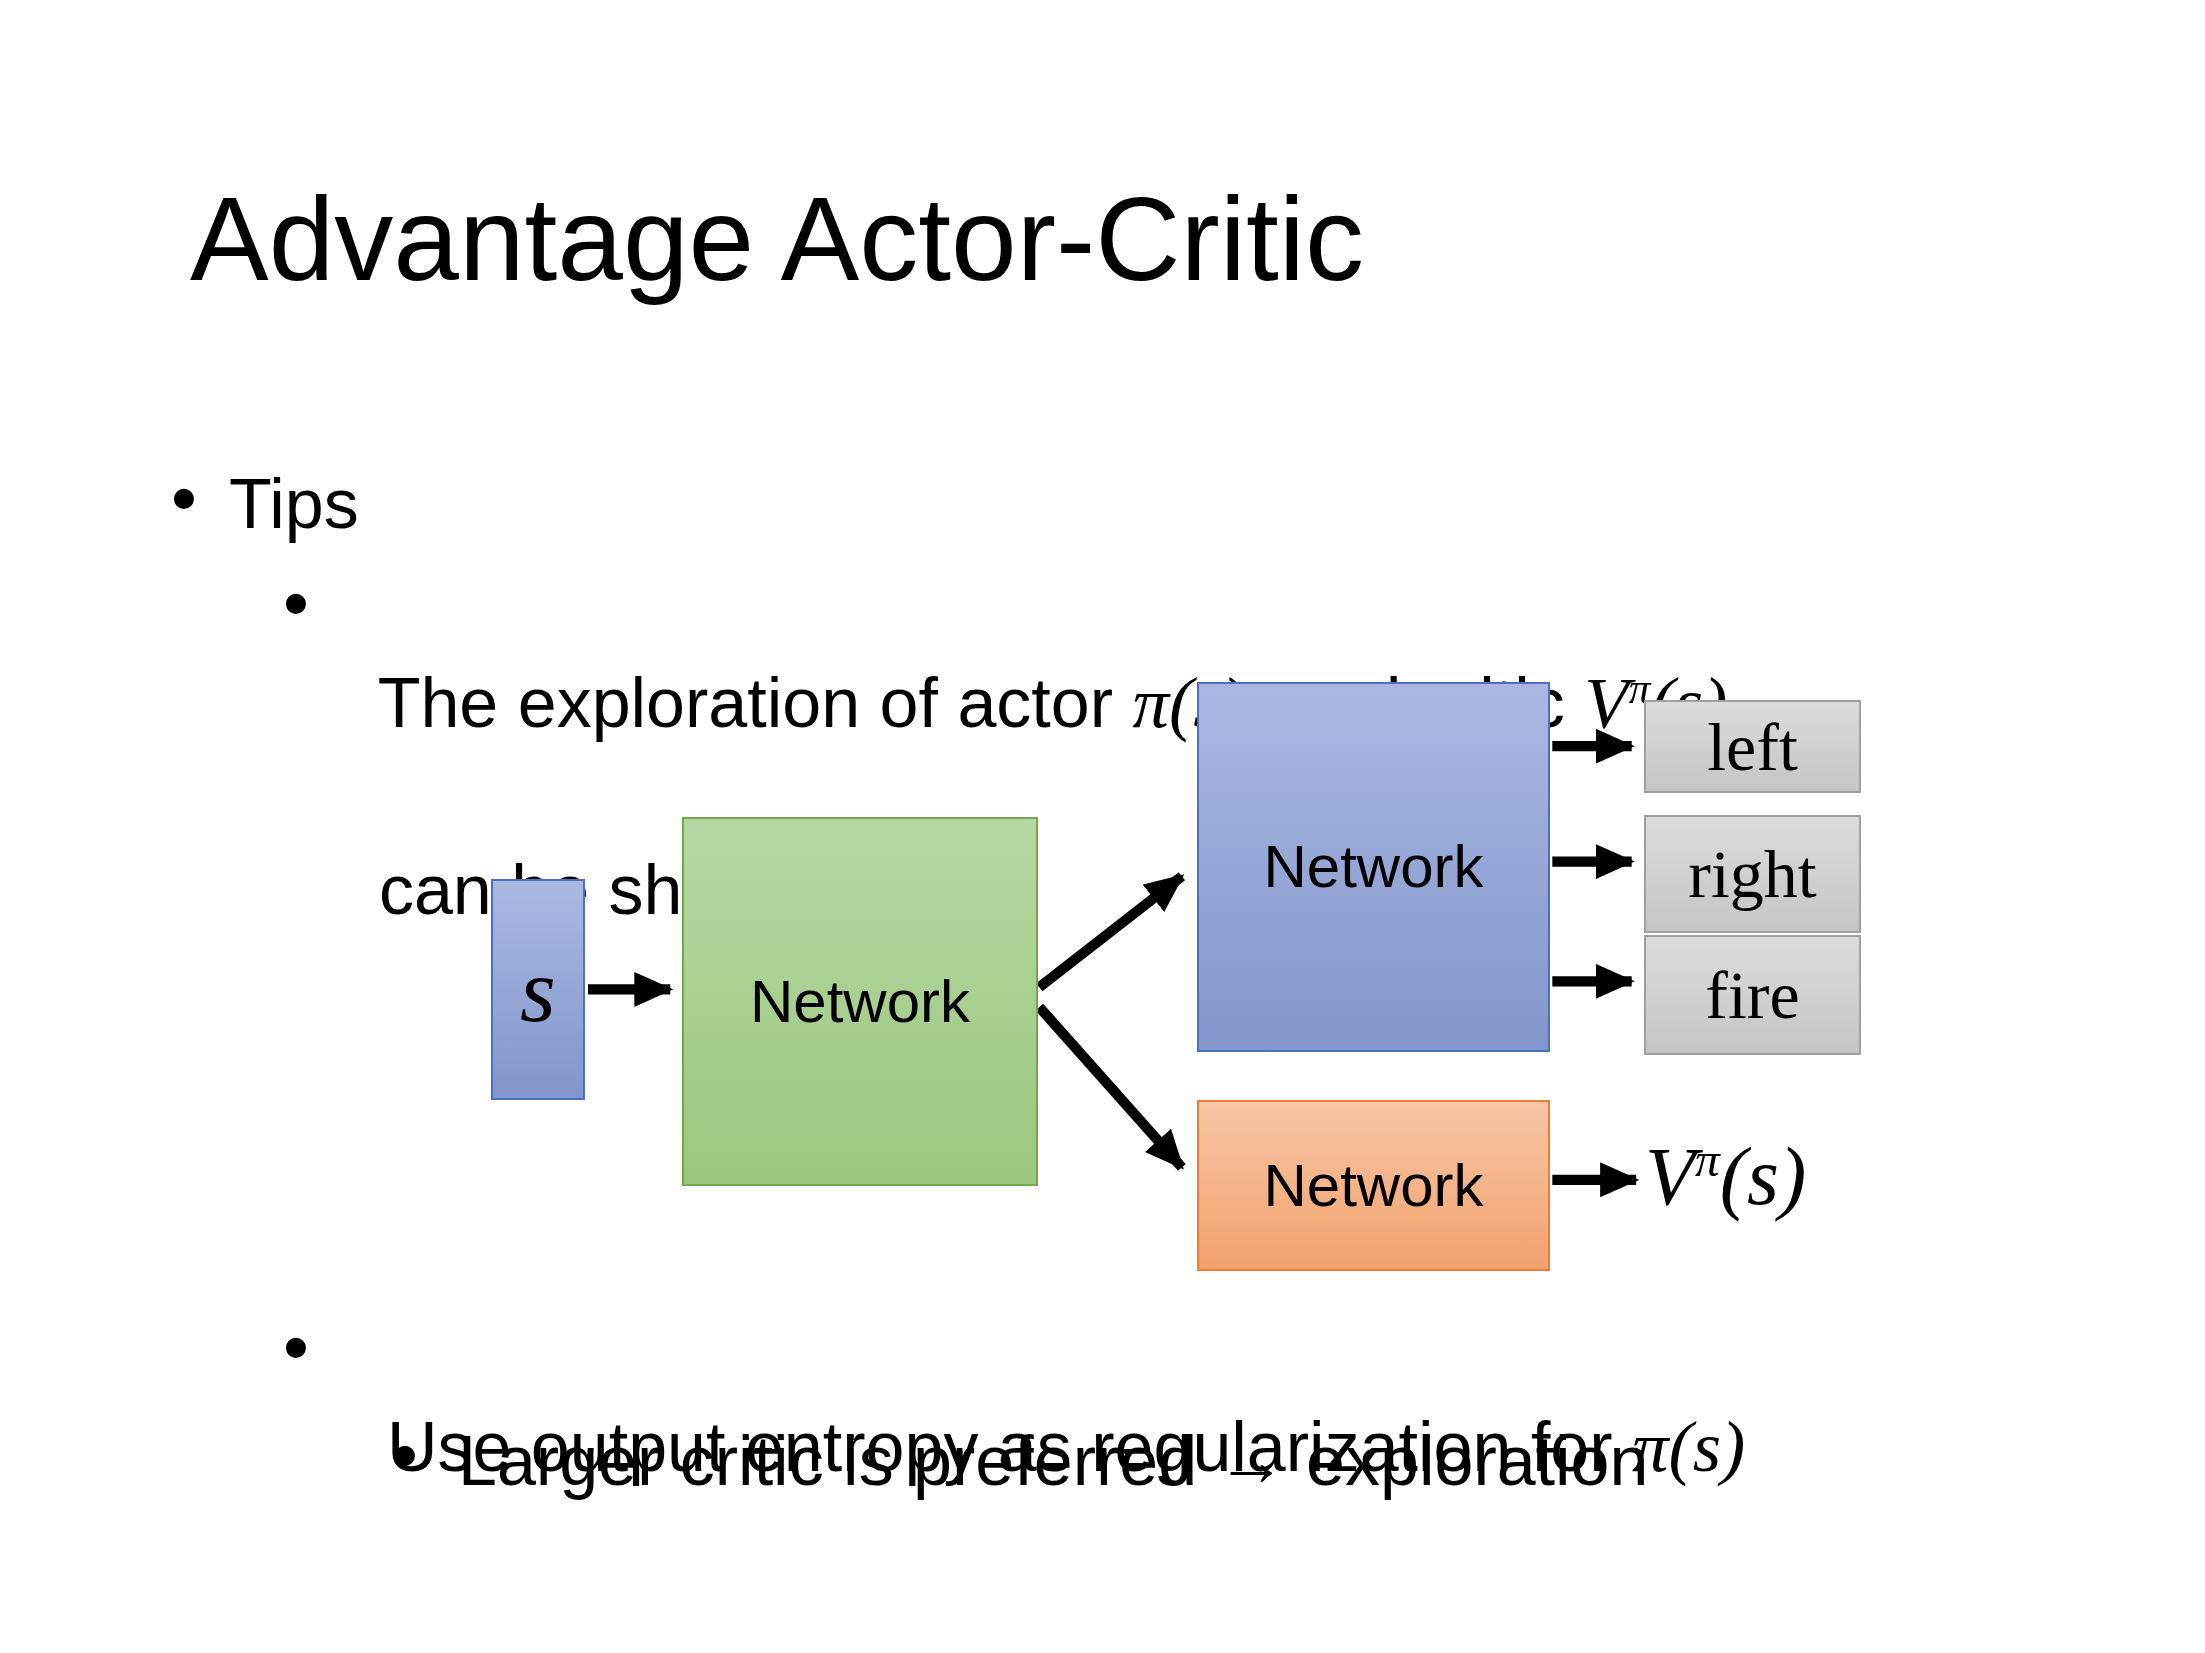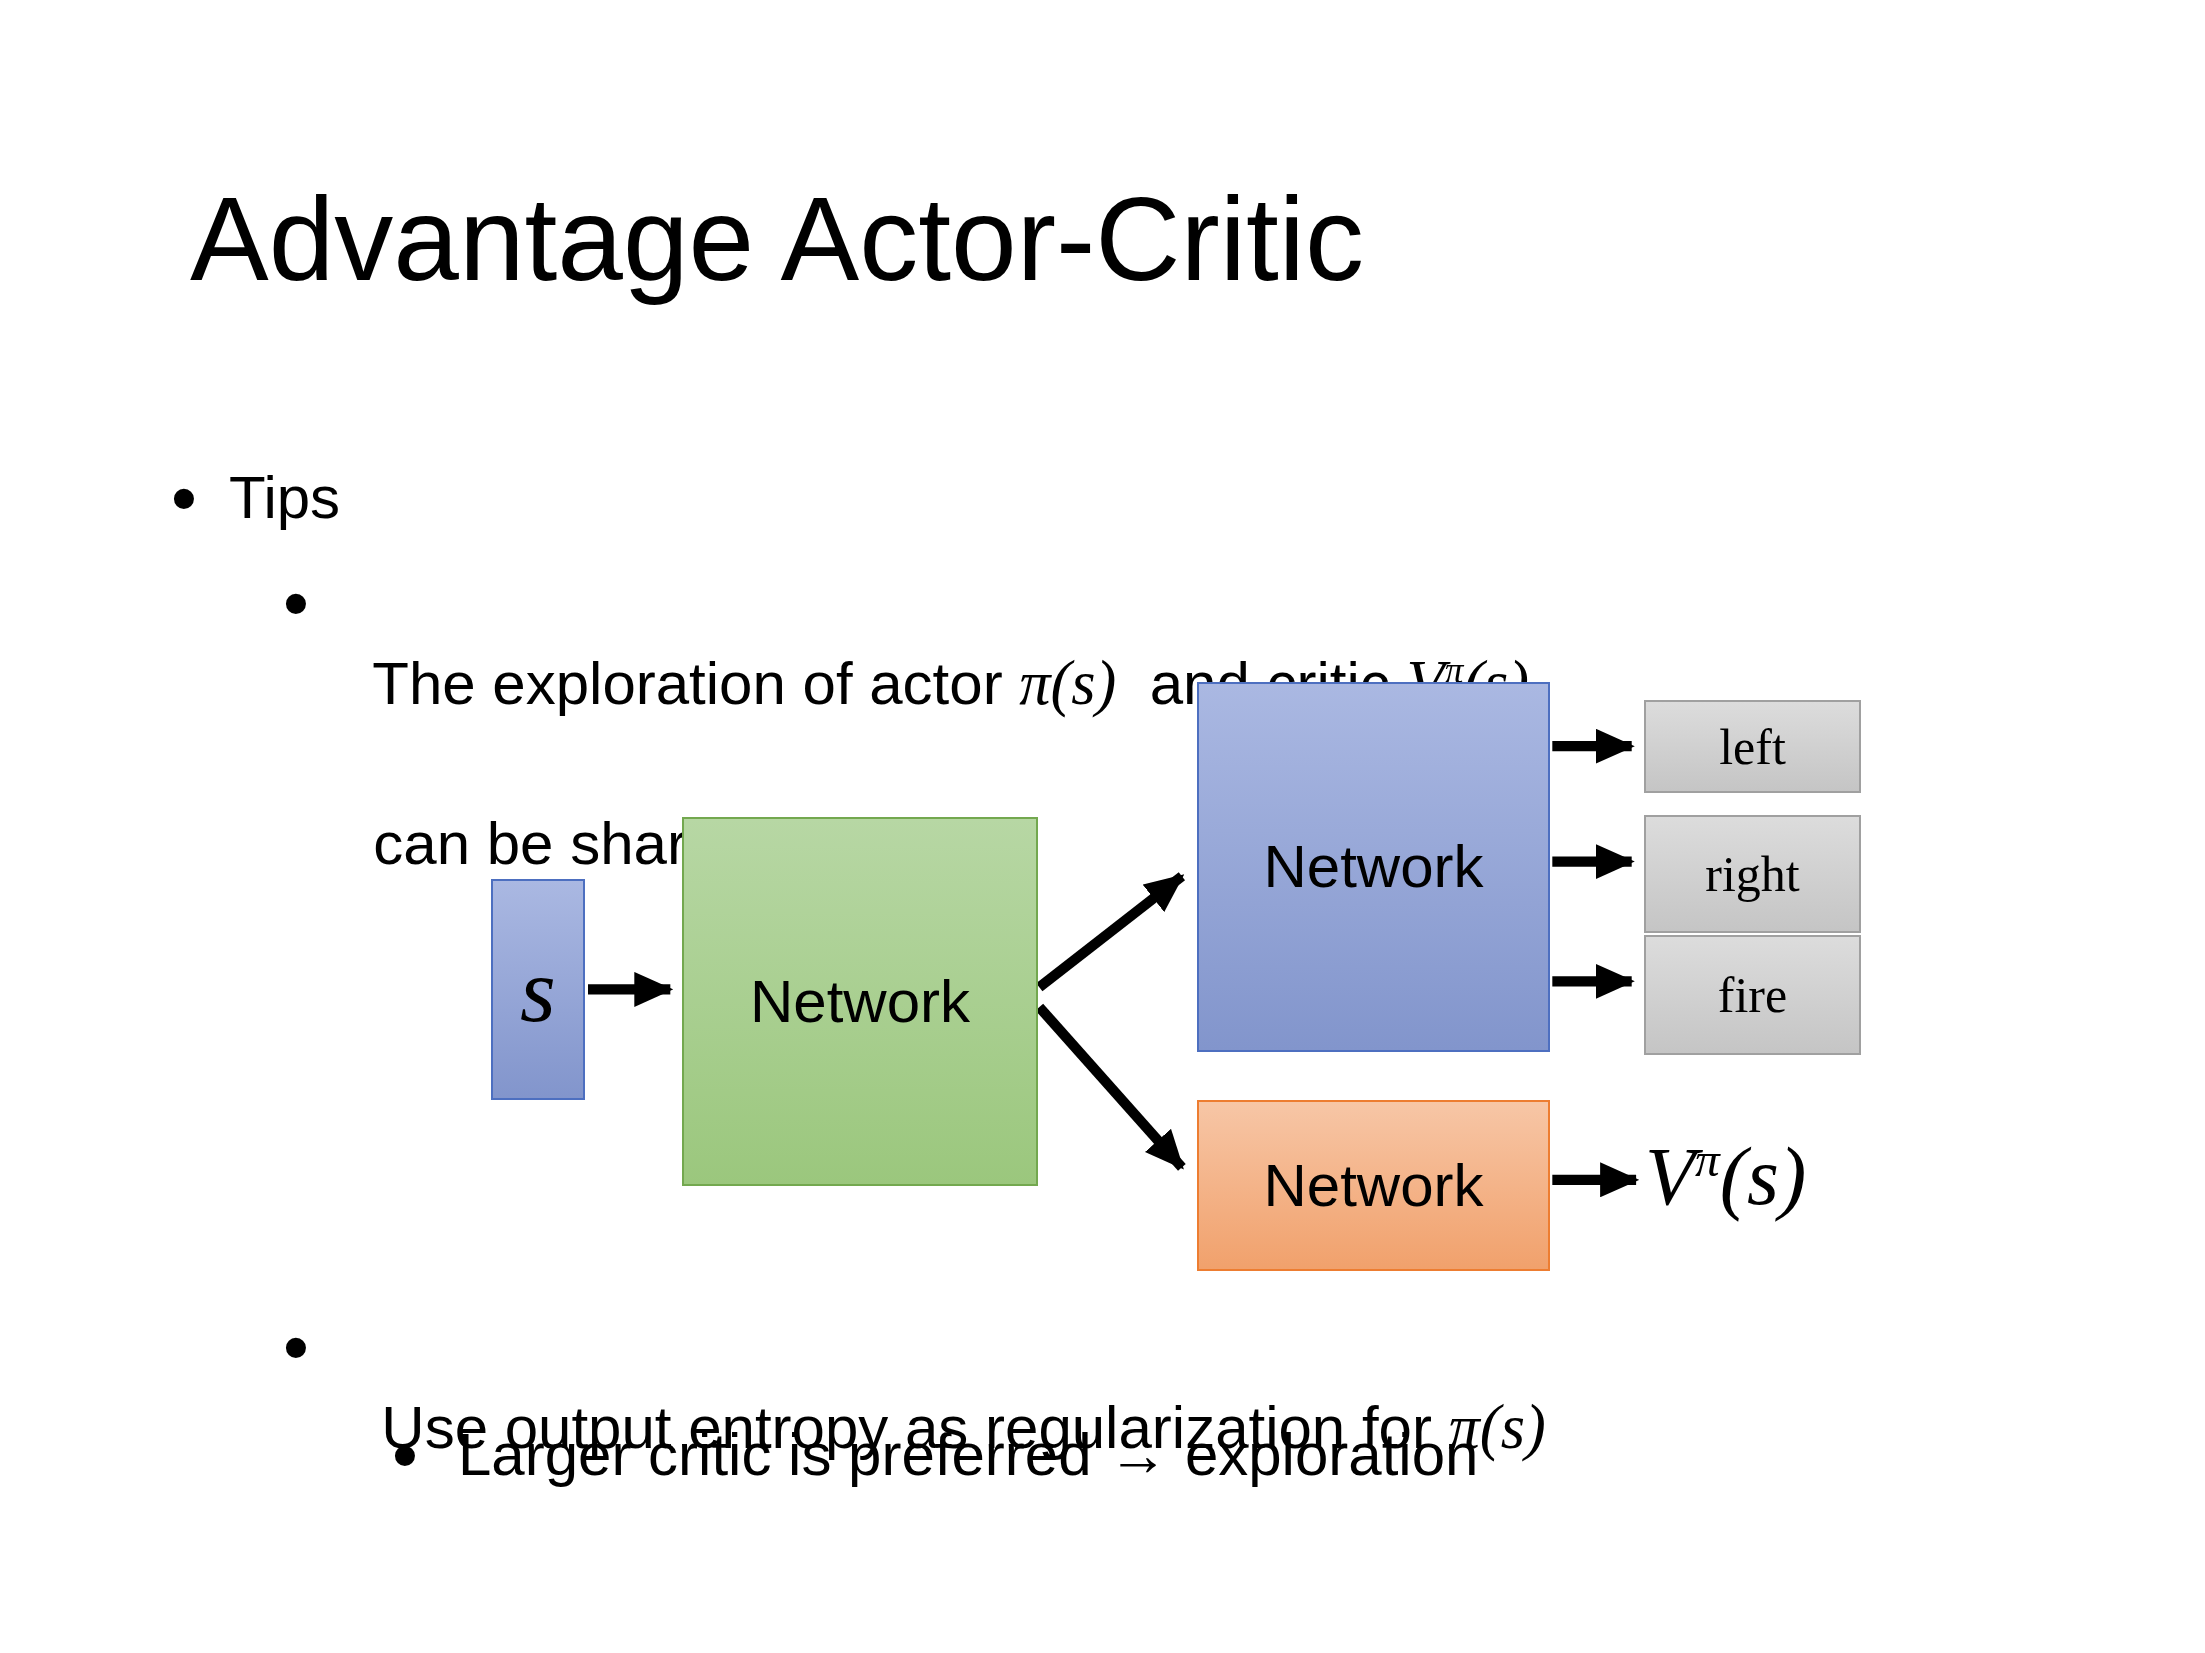--- a/index.html
+++ b/index.html
@@ -1,37 +1,37 @@
 <!DOCTYPE html>
 <html style="--text: #000000; --blue-fill-top: #aab8e2; --blue-fill-bottom: #8295cc; --blue-border: #4d6fc0; --green-fill-top: #b7d7a4; --green-fill-bottom: #9bc77d; --green-border: #73a84f; --orange-fill-top: #f7c6a6; --orange-fill-bottom: #f1a16c; --orange-border: #ed7d31; --gray-fill-top: #dcdcdc; --gray-fill-bottom: #c5c5c5; --gray-border: #a0a0a0;font-size:11.8px"><head>
 <meta charset="utf-8">
 <style>
   html,body{margin:0;padding:0;background:#fff;}
   body{width:2205px;height:1654px;position:relative;overflow:hidden;
        font-family:"Liberation Sans",sans-serif;color:var(--text,#000);}
   .abs{position:absolute;}
   .title{font-size:118px;line-height:1;white-space:pre;margin-left:8px;}
-  .btext{font-size:60px;line-height:1.32;white-space:pre;}
+  .btext{font-size:70px;line-height:1.32;white-space:pre;}
   .dot{font-size:74px;line-height:1;}
   .math{font-family:"Liberation Serif",serif;font-style:italic;font-size:1.04em;}
   .sup{font-family:"Liberation Serif",serif;font-style:italic;
        font-size:0.62em;vertical-align:super;line-height:0;}
   .box{position:absolute;box-sizing:border-box;display:flex;
        align-items:center;justify-content:center;text-align:center;}
   .box-blue{background:linear-gradient(var(--blue-fill-top),var(--blue-fill-bottom));
             border:2.9px solid var(--blue-border);}
   .box-green{background:linear-gradient(var(--green-fill-top),var(--green-fill-bottom));
              border:2.9px solid var(--green-border);}
   .box-orange{background:linear-gradient(var(--orange-fill-top),var(--orange-fill-bottom));
               border:2.9px solid var(--orange-border);}
   .box-gray{background:linear-gradient(var(--gray-fill-top),var(--gray-fill-bottom));
             border:2.2px solid var(--gray-border);}
   .net-label{font-size:60px;line-height:1;}
   .state-label{font-size:92px;line-height:1;}
-  .action-label{font-family:"Liberation Serif",serif;font-size:50px;line-height:1;}
+  .action-label{font-family:"Liberation Serif",serif;font-size:68px;line-height:1;}
   .value-label{font-family:"Liberation Serif",serif;font-style:italic;
                font-size:82px;line-height:1;}
   svg.arrows{position:absolute;left:0;top:0;pointer-events:none;}
   svg.arrows line{stroke:var(--text,#000);stroke-width:14;}
   svg.arrows .head{fill:var(--text,#000);}
 </style>
 </head>
 <body>
 
 <div class="abs title" style="left:182px;top:180px;">Advantage Actor-Critic</div>

